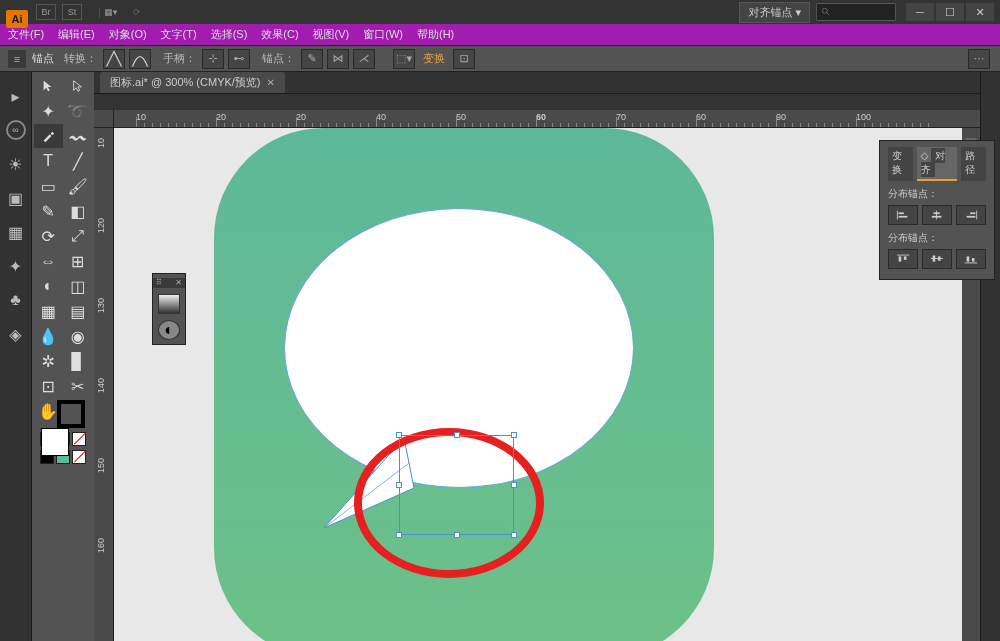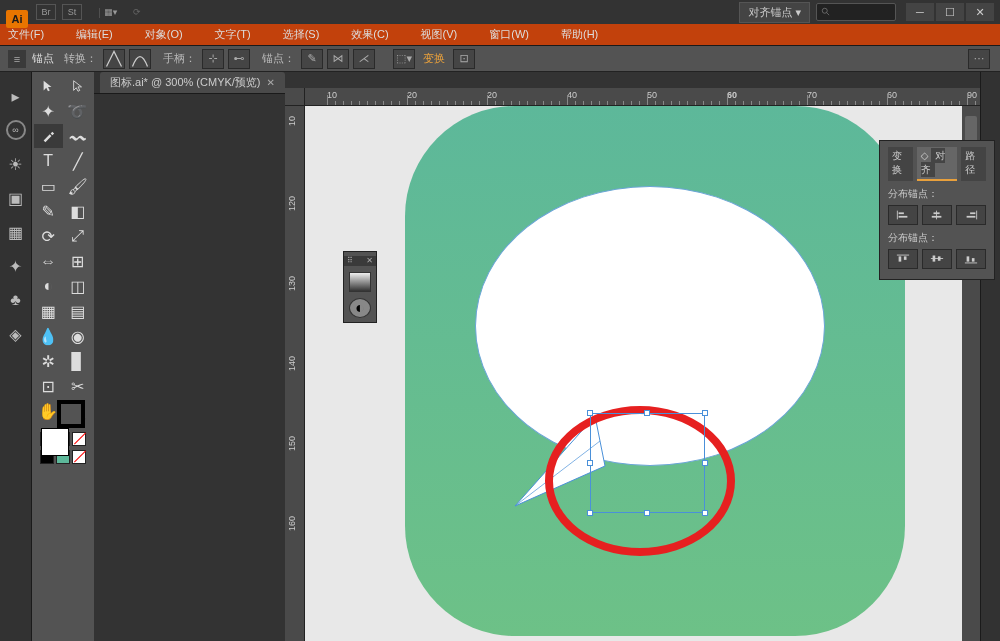--- a/index.html
+++ b/index.html
@@ -7,21 +7,21 @@
 .titlebar { height:24px; background:#333; display:flex; align-items:center; padding:0 6px; color:#ccc; font-size:11px; }
 .titlebar .logo { width:22px; height:18px; background:#e87500; color:#1a1a1a; font-weight:bold; display:flex; align-items:center; justify-content:center; border-radius:2px; margin-right:8px;margin-top:14px; }
 .titlebar .tgl { width:20px;height:16px;border:1px solid #555;margin-right:6px;display:flex;align-items:center;justify-content:center;font-size:9px;color:#999; }
 .titlebar .sep { margin-left:10px; color:#555; }
 .titlebar .spacer{flex:1;}
 .titlebar .ws { background:#444; padding:2px 8px; border:1px solid #555; margin-right:6px; }
 .search-box { width:80px; height:18px; background:#222; border:1px solid #555; border-radius:2px; margin-right:10px; display:flex; align-items:center; padding:0 4px;}
 .search-box svg { width:10px;height:10px; }
 .win-btns { display:flex; gap:2px; }
 .win-btn { width:28px; height:18px; background:#444; display:flex; align-items:center; justify-content:center; color:#ccc; }
-.menubar { height:22px; background:#c2410c; display:flex; align-items:center; padding:0 8px; color:#ddd; font-size:11px; gap:32px; border-bottom:1px solid #1a1a1a;}
+.menubar { height:22px; background:#a21caf; display:flex; align-items:center; padding:0 8px; color:#ddd; font-size:11px; gap:14px; border-bottom:1px solid #1a1a1a;}
 .menubar span { cursor:default; }
 .ctrlbar { height:26px; background:#535353; display:flex; align-items:center; padding:0 8px; color:#ddd; font-size:11px; border-bottom:1px solid #222;}
 .ctrlbar .corner{ width:18px;height:18px;background:#3a3a3a;margin-right:6px;color:#aaa;display:flex;align-items:center;justify-content:center;}
 .ctrlbar .lbl { margin:0 4px 0 10px; color:#bbb;}
 .cb-btn { width:22px;height:20px;background:#454545;margin:0 2px;border:1px solid #2a2a2a;display:flex;align-items:center;justify-content:center;color:#aaa;}
 .cb-txt{color:#e8a03c;margin:0 6px;font-size:11px;}
 .ctrlbar .end{margin-left:auto;display:flex;gap:4px;}
 .content { position:absolute; top:72px; left:0; right:0; bottom:0; display:flex; }
 .left-rail { width:32px; background:#323232; display:flex; flex-direction:column; align-items:center; padding-top:14px; gap:14px; border-right:1px solid #1a1a1a;}
 .rail-ico { width:20px;height:20px;color:#bbb;display:flex;align-items:center;justify-content:center;}
@@ -60,21 +60,21 @@
 .scroll-v .thumb{position:absolute;top:10px;left:3px;width:12px;height:60px;background:#666;border-radius:2px;}
 .right-dock{width:20px;background:#323232;border-left:1px solid #1a1a1a;}
 .right-panel{position:absolute;top:140px;right:5px;width:116px;background:#535353;border:1px solid #222;color:#ccc;font-size:11px;padding:6px 8px 10px;}
 .rp-tabs{display:flex;gap:4px;font-size:10px;margin-bottom:6px;}
 .rp-tabs span{padding:2px 4px;background:#444;}
 .rp-tabs span.act{background:#666;border-bottom:2px solid #e8a03c;}
 .rp-lbl{font-size:10px;color:#ccc;margin:6px 0 4px;}
 .rp-row{display:flex;gap:4px;}
 .rp-btn{flex:1;height:20px;background:#444;border:1px solid #2a2a2a;display:flex;align-items:center;justify-content:center;}
 .rp-btn svg{width:14px;height:12px;}
-.doc-area{flex:1;display:flex;flex-direction:row;overflow:hidden;}
+.doc-area{flex:1;display:flex;flex-direction:column;overflow:hidden;}
 </style>
 </head>
 <body>
 
 <div class="titlebar">
   <div class="logo">Ai</div>
   <div class="tgl">Br</div>
   <div class="tgl">St</div>
   <div class="sep">|</div>
   <div class="tgl" style="border:none;">▦▾</div>

